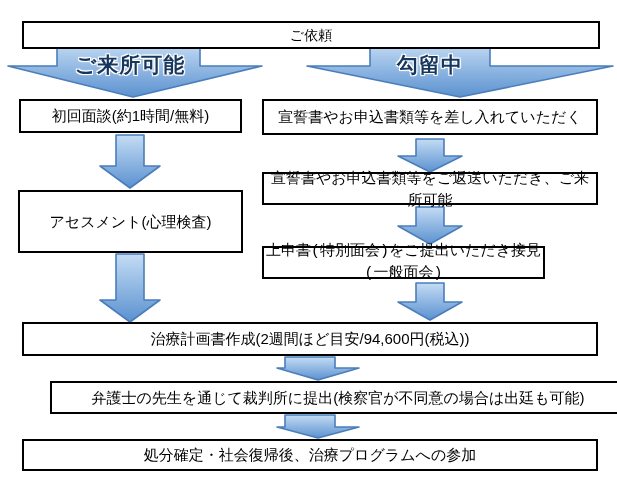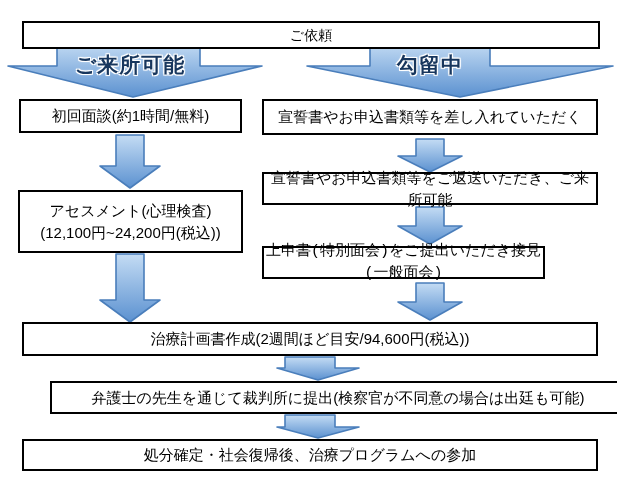--- a/index.html
+++ b/index.html
@@ -75,21 +75,20 @@
   <div class="box start" style="left:22px;top:13px;width:578px;height:28px;margin-top:8px;">ご依頼</div>
 
   <div class="branch-label" style="left:130px;top:51px;">ご来所可能</div>
 
   <div class="branch-label" style="left:430px;top:51px;">勾留中</div>
 
   <div class="box" style="left:19px;top:99px;width:223px;height:34px;">初回面談(約1時間/無料)</div>
 
   <div class="box" style="left:18px;top:190px;width:225px;height:63px;flex-direction:column;">
     <div class="line">アセスメント(心理検査)</div>
-    <div class="line">(12,100円~24,200円(税込))</div>
   </div>
 
   <div class="box" style="left:262px;top:99px;width:336px;height:36px;">宣誓書やお申込書類等を差し入れていただく</div>
 
   <div class="box" style="left:262px;top:172px;width:336px;height:33px;">宣誓書やお申込書類等をご返送いただき、ご来所可能</div>
 
   <div class="box" style="left:262px;top:246px;width:283px;height:33px;font-family:Liberation Mono, monospace;">上申書(特別面会)をご提出いただき接見(一般面会)</div>
 
   <div class="box" style="left:22px;top:322px;width:576px;height:34px;">治療計画書作成(2週間ほど目安/94,600円(税込))</div>
 

